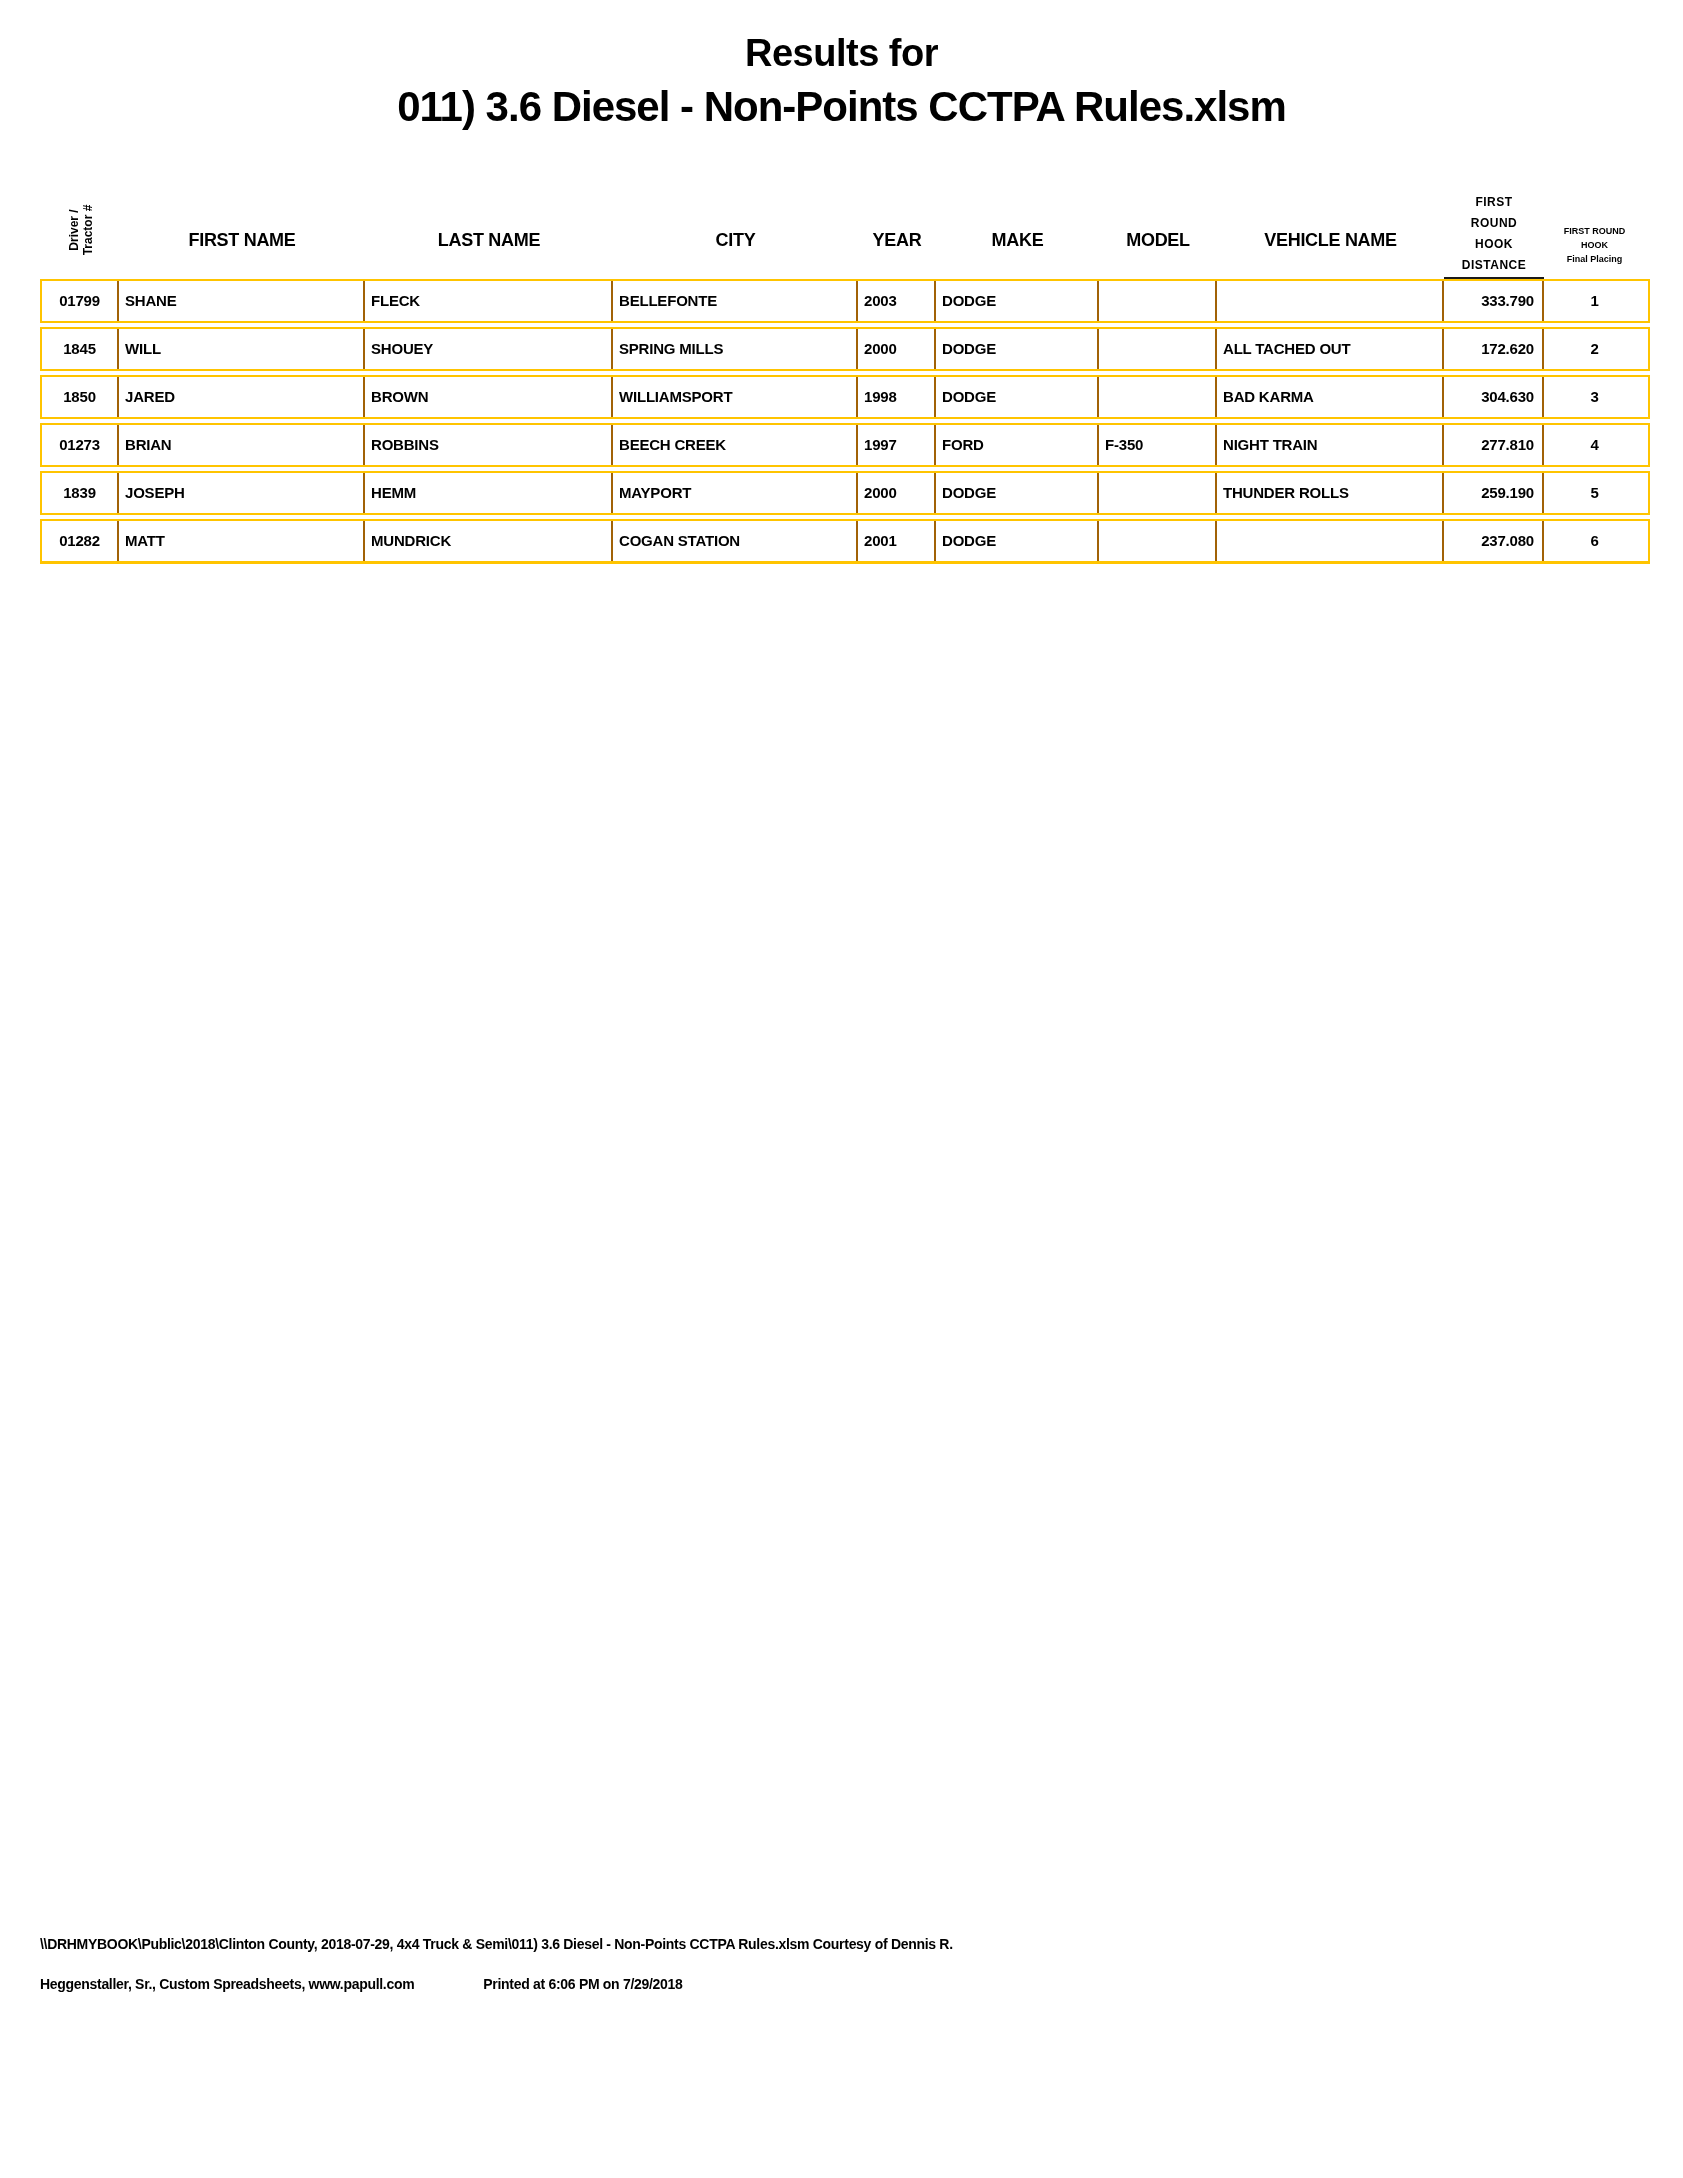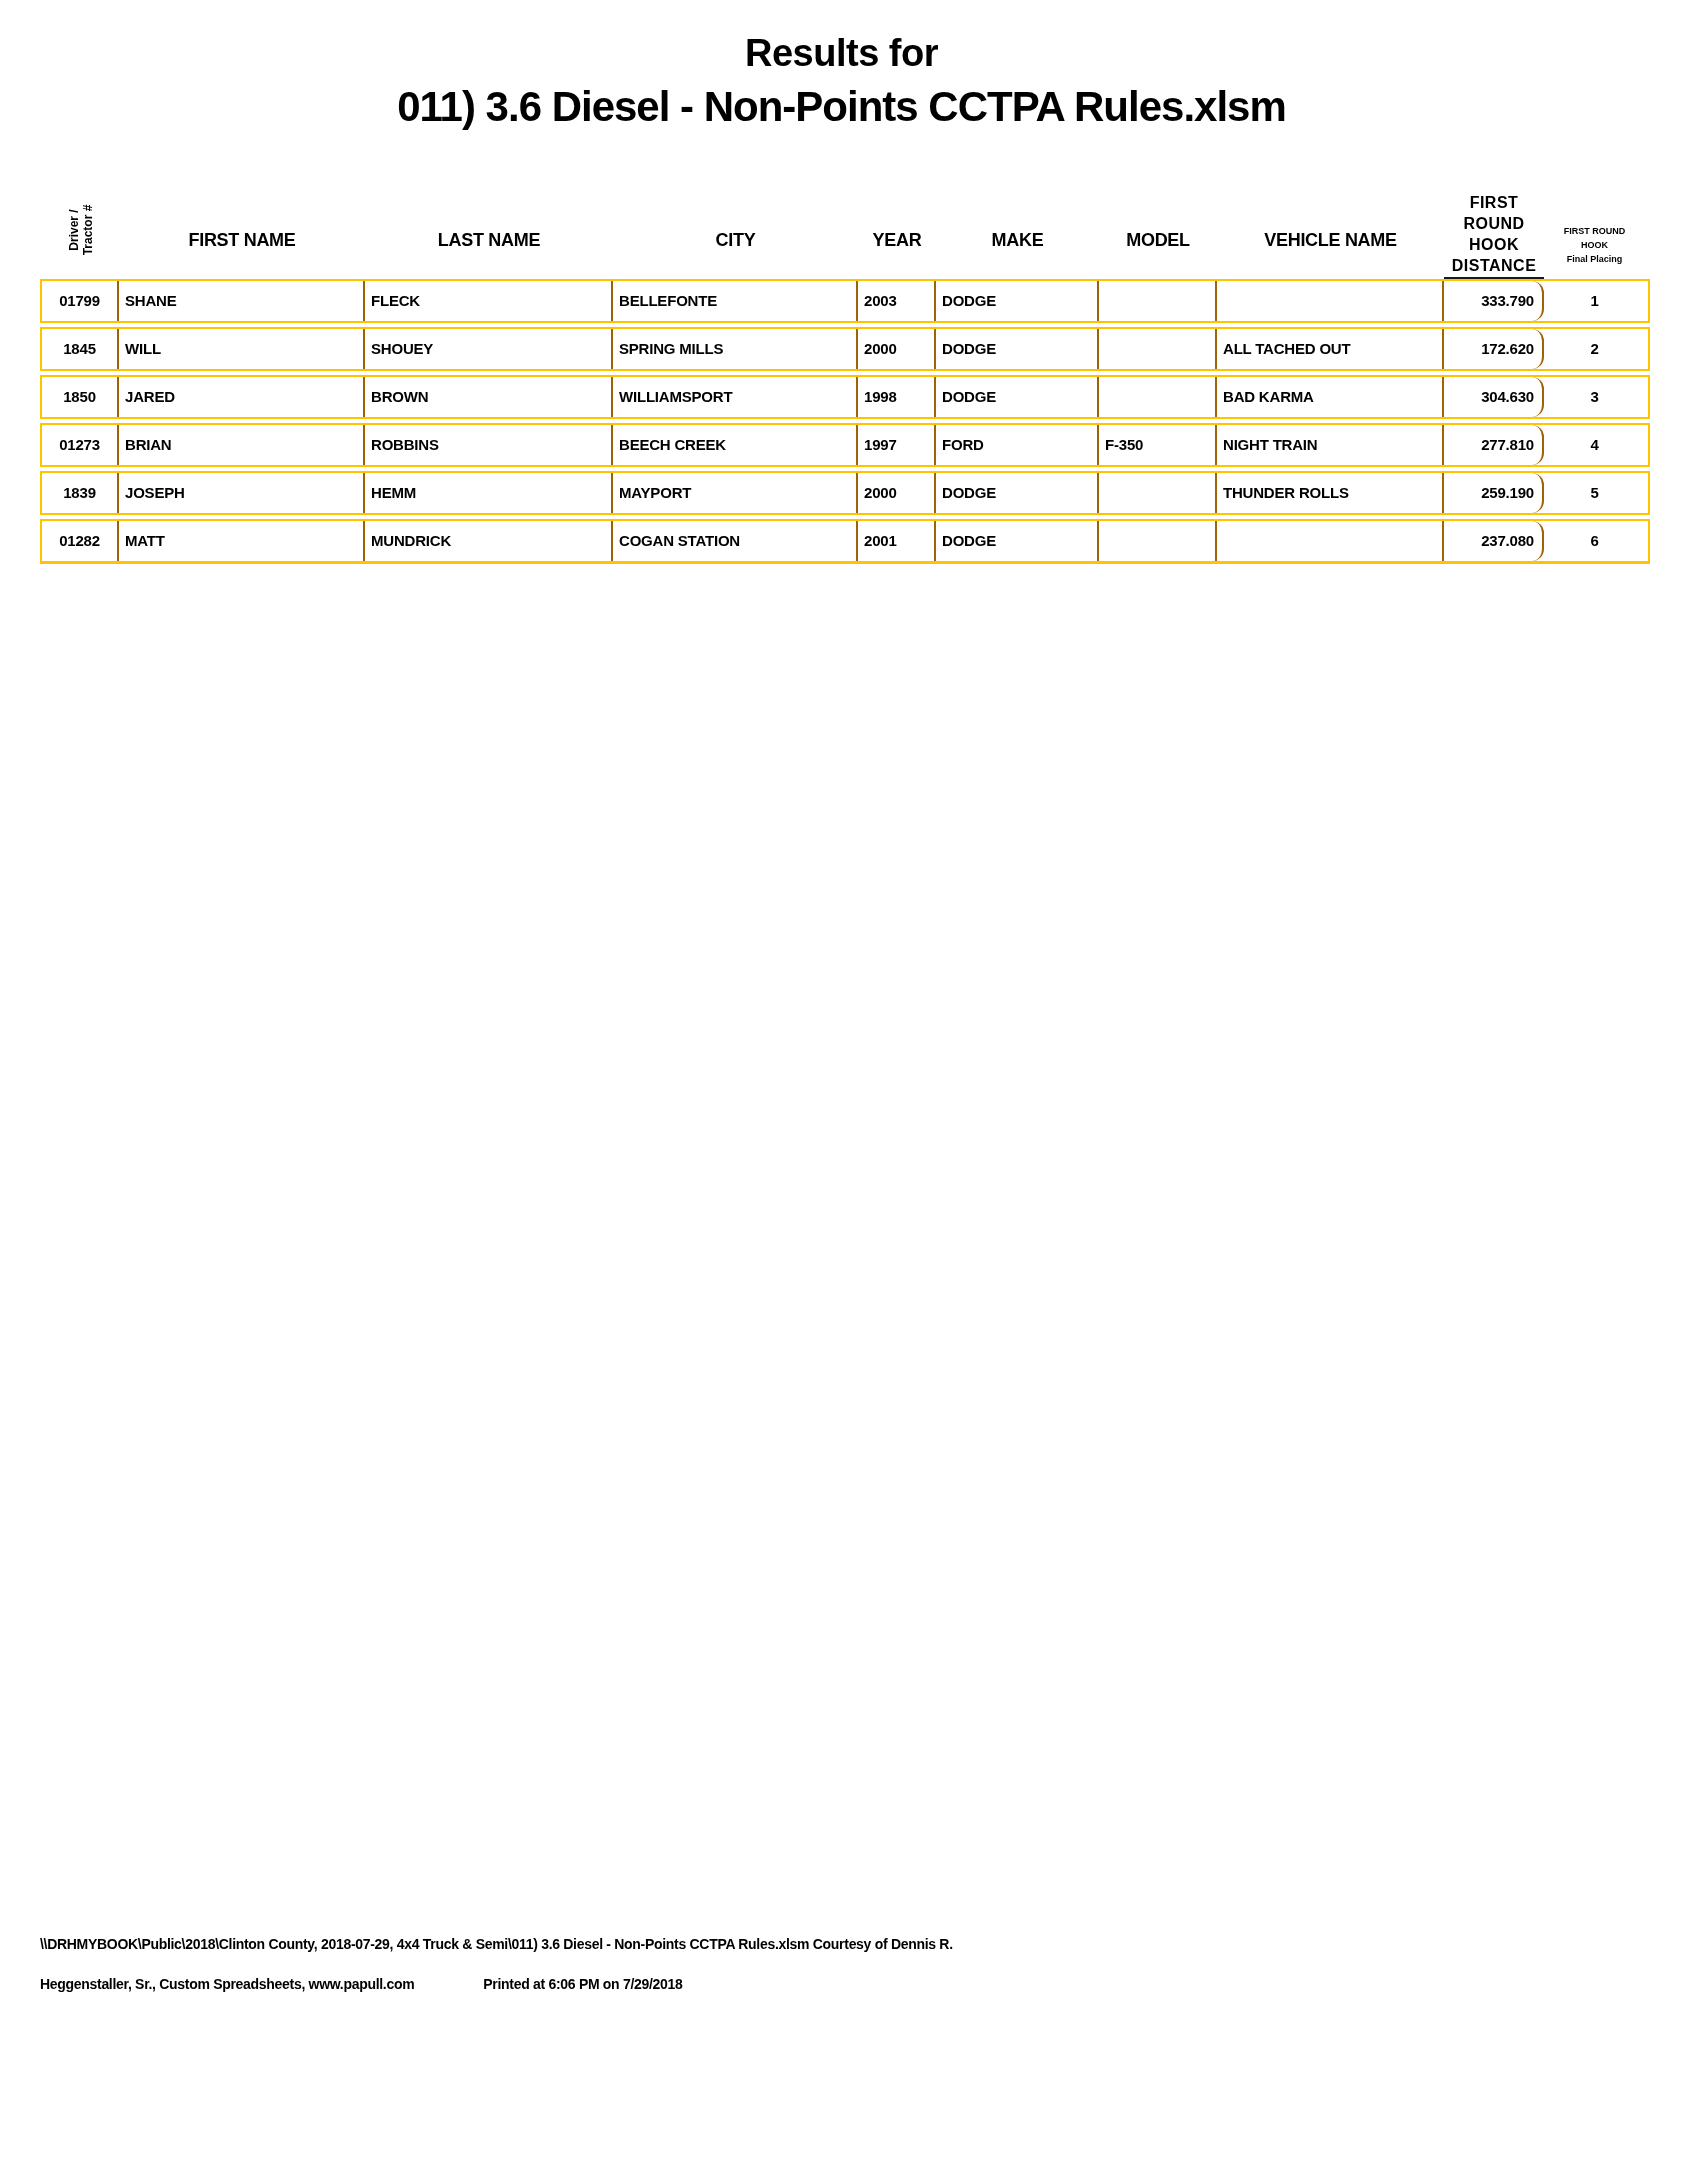--- a/index.html
+++ b/index.html
@@ -68,21 +68,21 @@
     left: 50%;
     top: 46%;
     transform: translate(-50%, -50%) rotate(-90deg);
     font-size: 12px;
     font-weight: bold;
     line-height: 14px;
     white-space: nowrap;
     text-align: center;
   }
   .hdr-distance {
-    font-size: 16px;
+    font-size: 12px;
     line-height: 21px;
     letter-spacing: 0.5px;
     border-bottom: 2px solid #1a1a1a;
     margin-bottom: 0;
     padding-bottom: 1px;
   }
   .hdr-placing {
     font-size: 9px;
     line-height: 14px;
     margin-bottom: 13px;
@@ -106,21 +106,21 @@
     font-weight: bold;
     letter-spacing: -0.2px;
     padding: 0 6px;
     overflow: hidden;
     white-space: nowrap;
     box-sizing: border-box;
   }
   .cell:last-child { border-right: none; }
   .c-center { text-align: center; }
   .c-left   { text-align: left; }
-  .c-right  { text-align: right; padding-right: 8px; border-radius: 12px; }
+  .c-right  { text-align: right; padding-right: 8px; }
 
   
   .footer {
     position: absolute;
     left: 40px;
     top: 1924px;
     width: 1609px;
     font-size: 14px;
     font-weight: bold;
     line-height: 40px;

